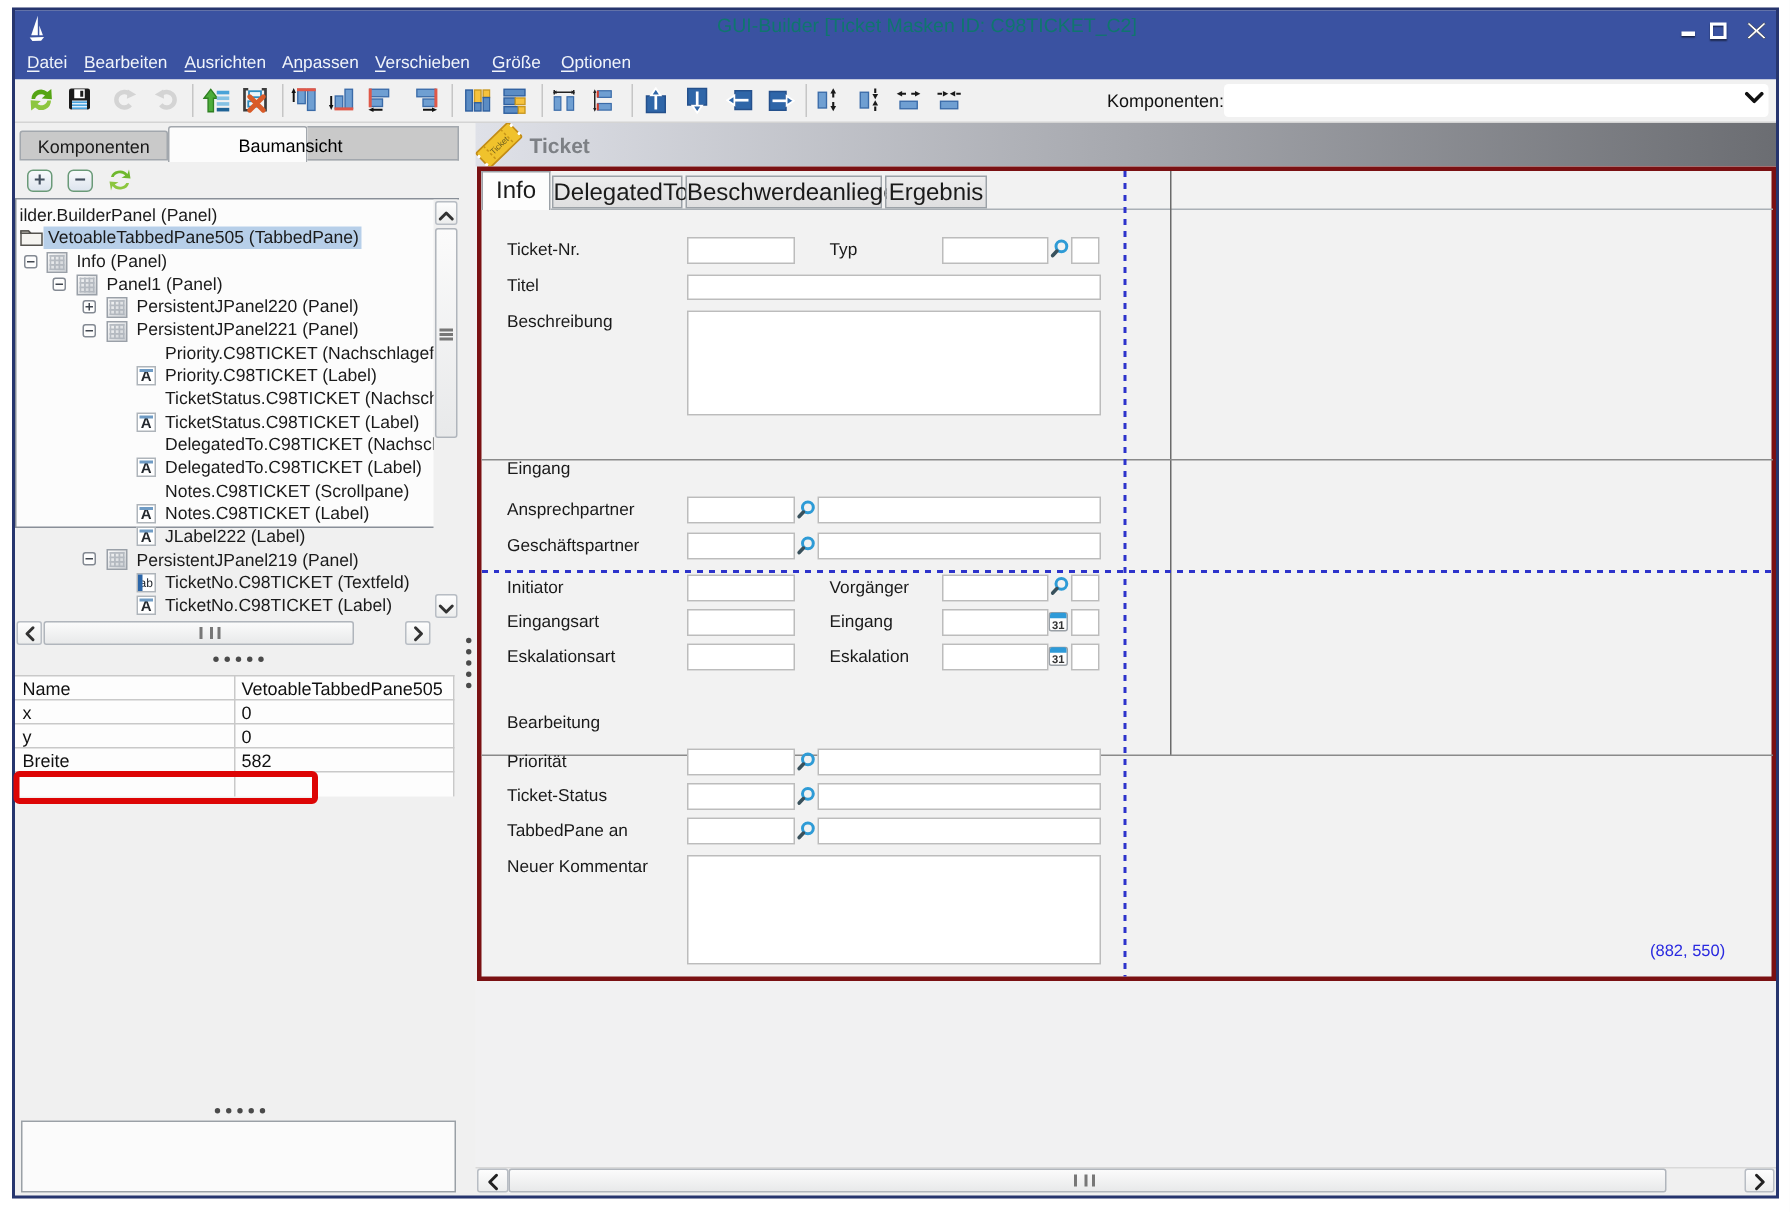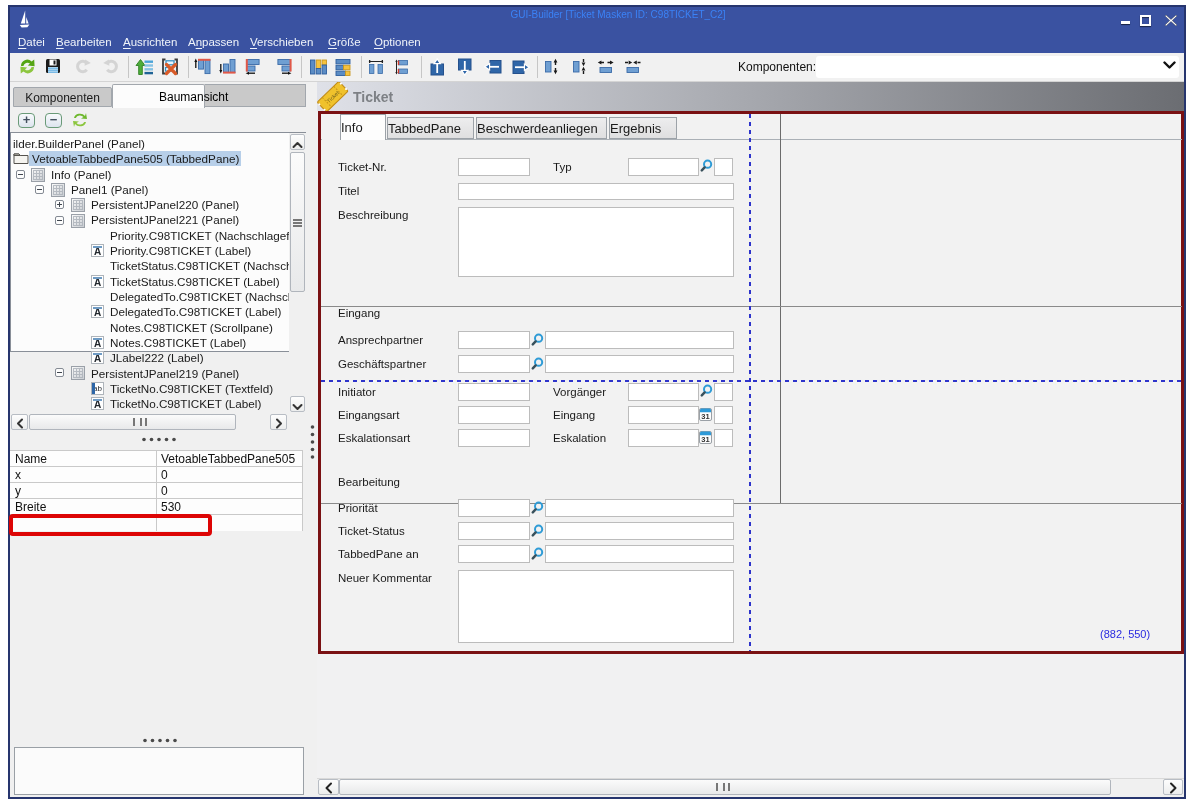--- a/index.html
+++ b/index.html
@@ -1,21 +1,21 @@
 <!DOCTYPE html>
 <html><head>
 <meta charset="utf-8">
 <style>
 * { margin:0; padding:0; box-sizing:border-box; }
 html,body { width:1193px; height:808px; background:#fff; font-family:"Liberation Sans", sans-serif; }
 #root { position:relative; width:1193px; height:808px; overflow:hidden; background:#fff; }
 .abs { position:absolute; }
 .win { left:8px; top:5px; width:1178px; height:794px; border:2px solid #26356e; background:#f0f0f0; }
 .titlebar { left:10px; top:7px; width:1174px; height:46px; background:#3a52a1; }
-.titletext { left:44px; top:9px; width:1148px; text-align:center; color:#3b82f6; font-size:10px; letter-spacing:0; }
+.titletext { left:44px; top:9px; width:1148px; text-align:center; color:#0f766e; font-size:13px; letter-spacing:0; }
 .menu { top:36px; color:#f0f4fa; font-size:11.5px; }
 .menu u { text-decoration:underline; text-underline-offset:2px; }
 .toolbar { left:10px; top:53px; width:1174px; height:29px; background:#f1f1f1; border-bottom:1px solid #d4d4d4; }
 .komp-label { left:738px; top:60px; font-size:12px; color:#111; }
 .combo { left:816px; top:56px; width:363px; height:22px; background:#fff; border-radius:3px; }
 
 .tabstrip-filler { left:205px; top:84px; width:101px; height:23px; background:#c9c9c9; border:1px solid #a2a7ad; border-left:none; }
 .tab-inactive-l { left:13px; top:87px; width:99px; height:20px; background:#c9c9c9; border:1px solid #a2a7ad; border-radius:2px 2px 0 0; font-size:12px; color:#1a1a1a; text-align:center; padding-top:3px; }
 .tab-active-l { left:112px; top:84px; width:93px; height:24px; background:#fcfcfc; border:1px solid #a2a7ad; border-bottom:none; border-radius:2px 2px 0 0; font-size:12px; color:#000; text-align:center; padding-top:5px;padding-left:46px; }
 .btnpm { top:113px; width:17px; height:15px; background:linear-gradient(#f8fafc,#dde4ee); border:1.5px solid #6a9a78; border-radius:4px; color:#44505f; font-size:13px; font-weight:bold; text-align:center; line-height:11px; }
@@ -41,21 +41,21 @@
 .prow .c2 { position:absolute; left:151px; }
 .pdiv { position:absolute; left:146px; top:0; width:1px; background:#c9c9c9; }
 .redbox { left:9px; top:514px; width:203px; height:22px; border:4px solid #dd0505; border-radius:4px; }
 .bottombox { left:14px; top:747px; width:290px; height:48px; background:#fbfbfb; border:1px solid #9aa0a6; }
 
 .mainbg { left:317px; top:83px; width:867px; height:712px; background:#f1f1f2; }
 .mainheader { left:317px; top:82px; width:867px; height:29px; background:linear-gradient(to right,#dfe1e8 0%,#a6a8ae 50%,#6b6d72 100%); }
 .tickettext { left:353px; top:89px; font-size:14px; font-weight:bold; color:#7d8085; }
 .canvas { left:318px; top:111px; width:866px; height:543px; border:3px solid #7a1113; background:#f2f2f2; }
 
-.ctab { position:absolute; font-size:13px; color:#1a1a1a; border:1px solid #9ca2a8;margin-left:19px; }
+.ctab { position:absolute; font-size:16px; color:#1a1a1a; text-align:center; border:1px solid #9ca2a8; }
 .ctab.on { background:#fdfdfd; z-index:3; }
 .ctab.off { background:linear-gradient(#ededee,#dfdfe0); }
 .flabel { position:absolute; font-size:11.5px; color:#1a1a1a; white-space:nowrap; }
 .field { position:absolute; background:#fff; border:1px solid #bcbcbc; }
 .hline { position:absolute; height:1px; background:#8a8a8a; }
 .vline { position:absolute; width:1px; background:#6b6b6b; }
 .bdash-h { position:absolute; height:2px; background:repeating-linear-gradient(90deg,#2d33cb 0 4px,rgba(0,0,0,0) 4px 8px); }
 .bdash-v { position:absolute; width:2px; background:repeating-linear-gradient(180deg,#2d33cb 0 4px,rgba(0,0,0,0) 4px 8px); }
 .coordtxt { position:absolute; font-size:11px; color:#2a2ae0; }
 </style>
@@ -343,21 +343,21 @@
 <div class="prow" style="top:17px">
         <span class="c1">x</span>
         <span class="c2">0</span>
       </div>
 <div class="prow" style="top:33px">
         <span class="c1">y</span>
         <span class="c2">0</span>
       </div>
 <div class="prow" style="top:49px">
         <span class="c1">Breite</span>
-        <span class="c2">530</span>
+        <span class="c2">582</span>
       </div>
 <div class="pdiv" style="height:81px"></div>
 <div style="position:absolute;left:292px;top:0;width:1px;height:81px;background:#c9c9c9"></div>
 </div>
   <div class="abs redbox"></div>
   <svg class="abs" style="left:142px;top:738px" width="36" height="5" viewBox="0 0 36 5">
       <circle cx="3" cy="2.5" r="1.8" fill="#4a4a4a"></circle>
       <circle cx="10.5" cy="2.5" r="1.8" fill="#4a4a4a"></circle>
       <circle cx="18" cy="2.5" r="1.8" fill="#4a4a4a"></circle>
       <circle cx="25.5" cy="2.5" r="1.8" fill="#4a4a4a"></circle>
@@ -395,21 +395,21 @@
       </svg></div>
   <div class="sthumb abs" style="left:339px;top:779px;width:772px;height:16px"></div>
   <div class="abs" style="left:716px;top:783px;width:14px;height:8px;border-left:2px solid #777;border-right:2px solid #777">
       <div style="margin-left:5px;width:2px;height:8px;background:#777"></div>
     </div>
   <div class="sbtn abs" style="left:1163px;top:779px;width:20px;height:16px"><svg width="9" height="12" viewBox="0 0 9 12" style="margin-top:2px">
         <path d="M2 1.5 L6.5 6 L2 10.5" fill="none" stroke="#222" stroke-width="2" stroke-linecap="round" stroke-linejoin="round"></path>
       </svg></div>
   <div id="canvasitems">
       <div class="ctab on" style="left:321px;top:114px;width:46px;height:26px;line-height:26px;border-bottom:none">Info</div>
-<div class="ctab off" style="left:368px;top:117px;width:87px;height:22px;line-height:22px">TabbedPane</div>
+<div class="ctab off" style="left:368px;top:117px;width:87px;height:22px;line-height:22px">DelegatedTo</div>
 <div class="ctab off" style="left:457px;top:117px;width:131px;height:22px;line-height:22px">Beschwerdeanliegen</div>
 <div class="ctab off" style="left:590px;top:117px;width:68px;height:22px;line-height:22px">Ergebnis</div>
 <div class="hline" style="left:367px;top:139px;width:815px;background:#aab0b6"></div>
 <div class="hline" style="left:321px;top:139px;width:1px;background:#aab0b6"></div>
 <div class="vline" style="left:780px;top:114px;height:390px"></div>
 <div class="hline" style="left:321px;top:306px;width:861px"></div>
 <div class="hline" style="left:321px;top:503px;width:861px"></div>
 <div class="flabel" style="left:338px;top:161px">Ticket-Nr.</div>
 <div class="field" style="left:458px;top:158px;width:72px;height:18px"></div>
 <div class="flabel" style="left:553px;top:161px">Typ</div>

